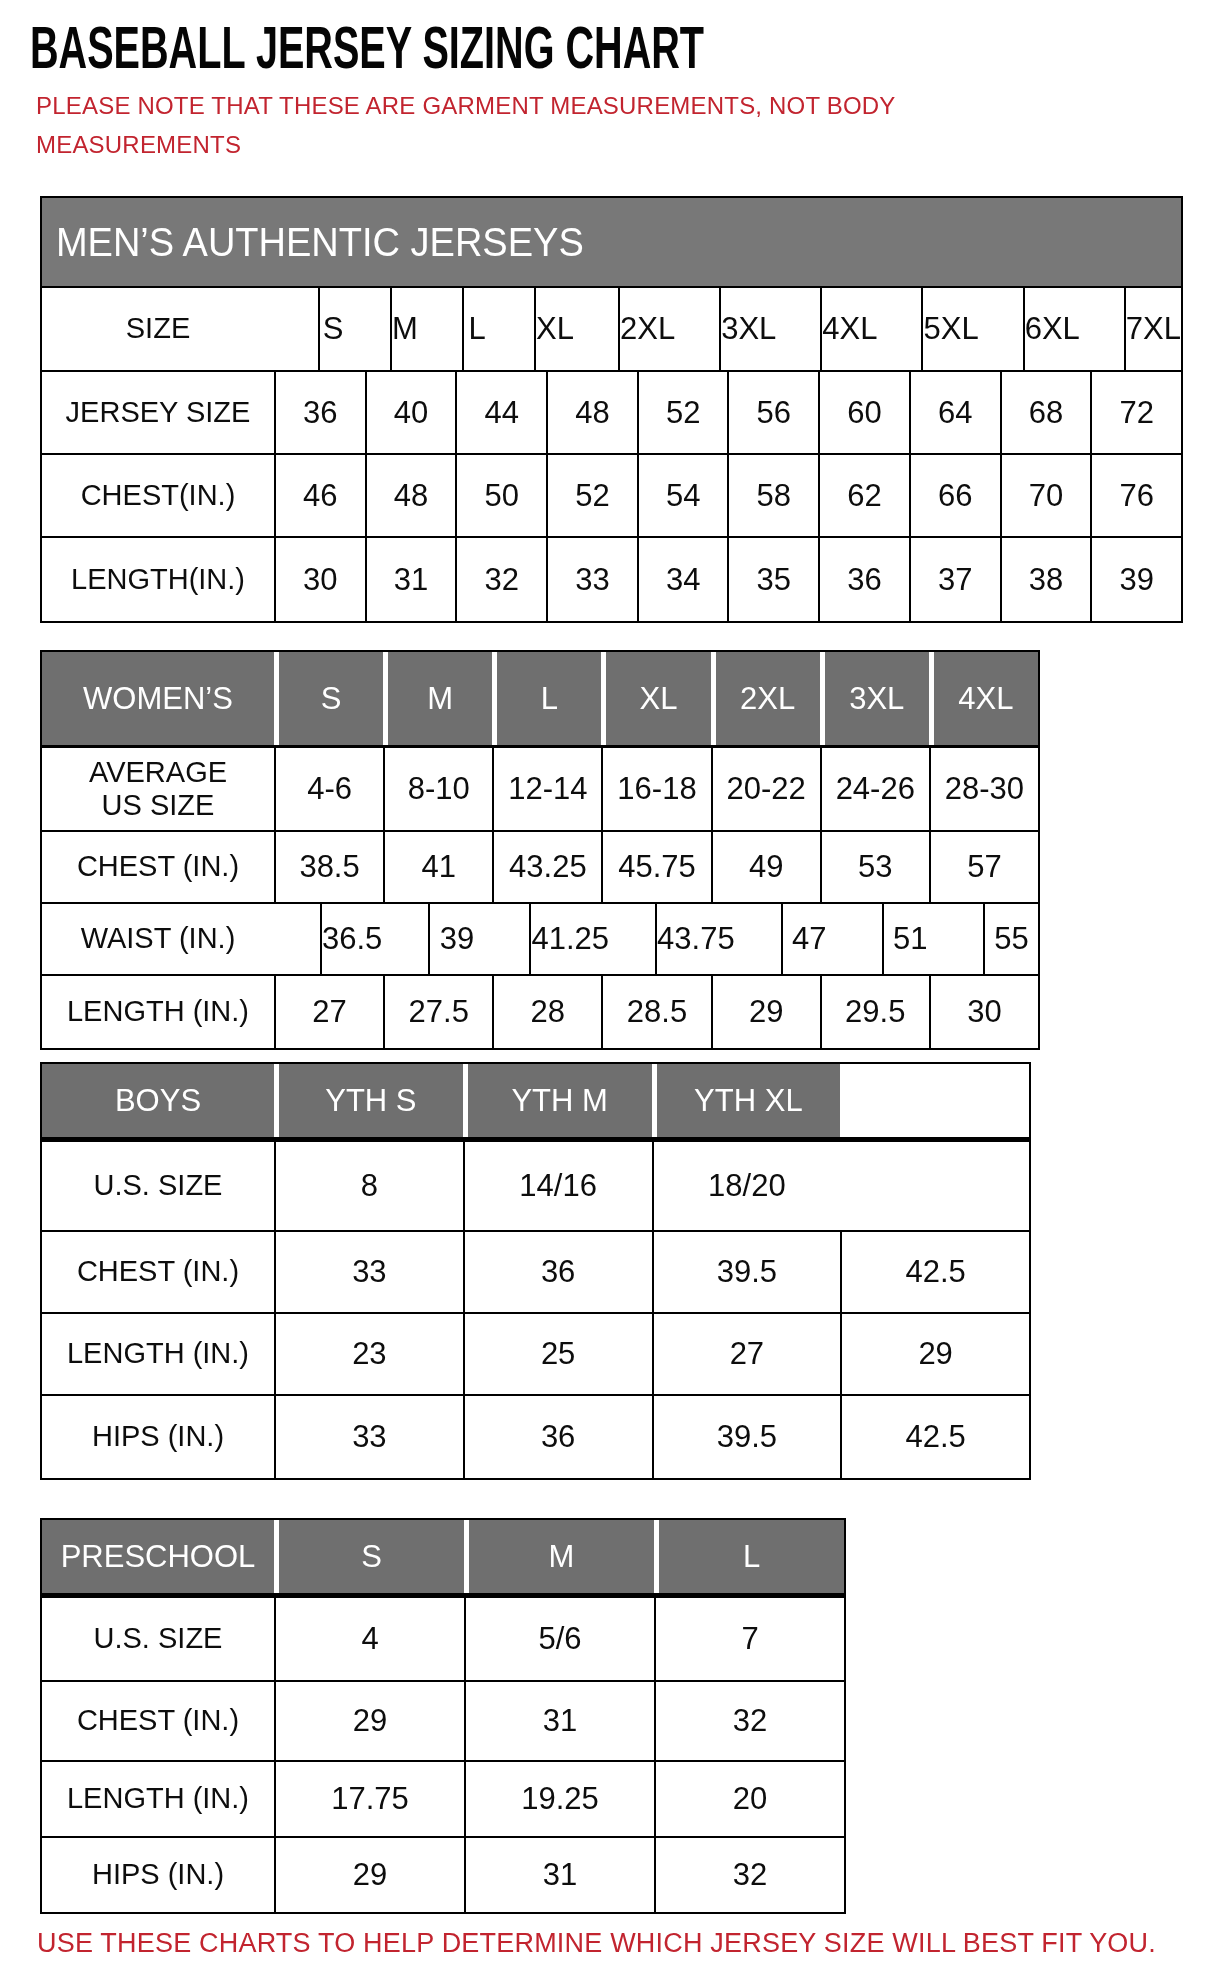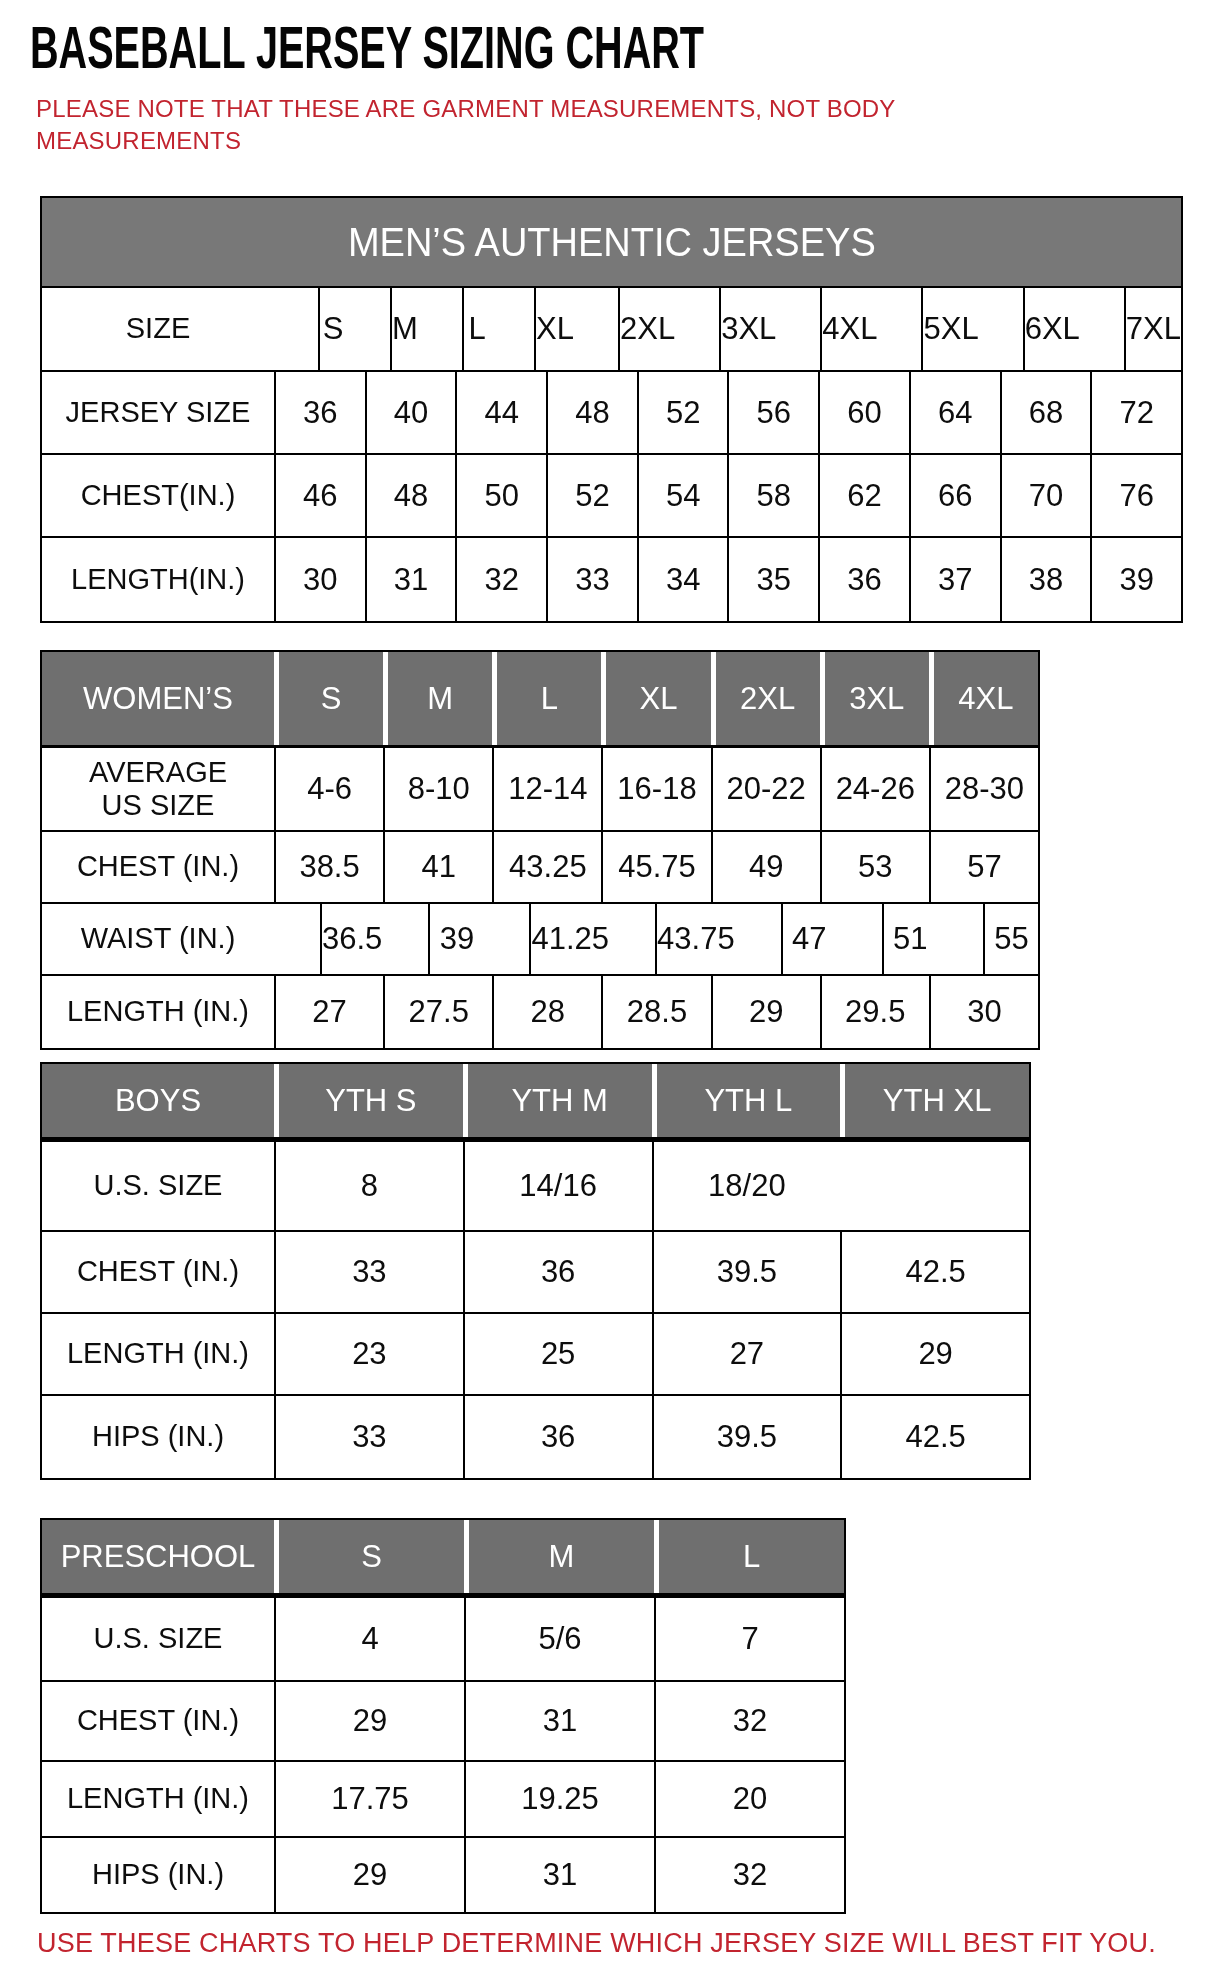--- a/index.html
+++ b/index.html
@@ -1,27 +1,27 @@
 <!DOCTYPE html>
 <html><head>
 <meta charset="utf-8">
 <style>
   html,body{margin:0;padding:0;background:#fff;}
   .page{position:relative;width:1220px;height:1974px;background:#fff;overflow:hidden;
         font-family:"Liberation Sans","DejaVu Sans",sans-serif;color:#0d0d0d;}
   .title{position:absolute;left:30px;top:18px;margin:0;font-size:60px;font-weight:bold;
          color:#050505;white-space:nowrap;transform:scaleX(0.66);transform-origin:left top;
          letter-spacing:0px;line-height:1.0;}
-  .note{position:absolute;left:36px;top:93px;width:900px;margin:0;font-size:24px;
-        line-height:32px;color:#c2242f;letter-spacing:0.2px;}
+  .note{position:absolute;left:36px;top:86px;width:900px;margin:0;font-size:24px;
+        line-height:39px;color:#c2242f;letter-spacing:0.2px;}
   .footer{position:absolute;left:37px;top:1928px;width:1160px;margin:0;font-size:27px;
           color:#c2242f;white-space:nowrap;letter-spacing:0.2px;}
   .sz-table{position:absolute;border:2px solid #000;background:#fff;
             display:flex;flex-direction:column;box-sizing:border-box;}
-  .banner{display:flex;align-items:center;justify-content:center;background:#787878;
+  .banner{display:flex;align-items:center;justify-content:flex-start;background:#787878;
           border-bottom:2px solid #000;}
   .banner-text{color:#fff;font-size:40px;transform:scaleX(0.95);white-space:nowrap;}
   .trow{display:grid;border-bottom:2px solid #000;box-sizing:border-box;}
   .trow:last-child{border-bottom:none;}
   .cell,.lcell,.gcell{display:flex;align-items:center;justify-content:center;
           box-sizing:border-box;text-align:center;}
   .cell{font-size:31px;border-left:2px solid #000;}
   .lcell{font-size:29px;white-space:pre-line;line-height:1.15;}
   .cell:first-child,.lcell:first-child{border-left:none;}
   .ghdr{background:#fff;}
@@ -143,21 +143,20 @@
           <div class="cell">29</div>
           <div class="cell">29.5</div>
           <div class="cell">30</div>
         </div>
       </div>
       <div class="sz-table" style="left: 40px; top: 1062px; width: 991px;">
         <div class="trow ghdr" style="height: 78px; grid-template-columns: 232px repeat(4, 1fr); border-bottom-width: 5px;">
           <div class="gcell">BOYS</div>
           <div class="gcell">YTH S</div>
           <div class="gcell">YTH M</div>
-          <div class="gcell">YTH L</div>
           <div class="gcell">YTH XL</div>
         </div>
         <div class="trow" style="height: 90px; grid-template-columns: 232px repeat(4, 1fr);">
           <div class="lcell">U.S. SIZE</div>
           <div class="cell">8</div>
           <div class="cell">14/16</div>
           <div class="cell">18/20</div>
         </div>
         <div class="trow" style="height: 82px; grid-template-columns: 232px repeat(4, 1fr);">
           <div class="lcell">CHEST (IN.)</div>

